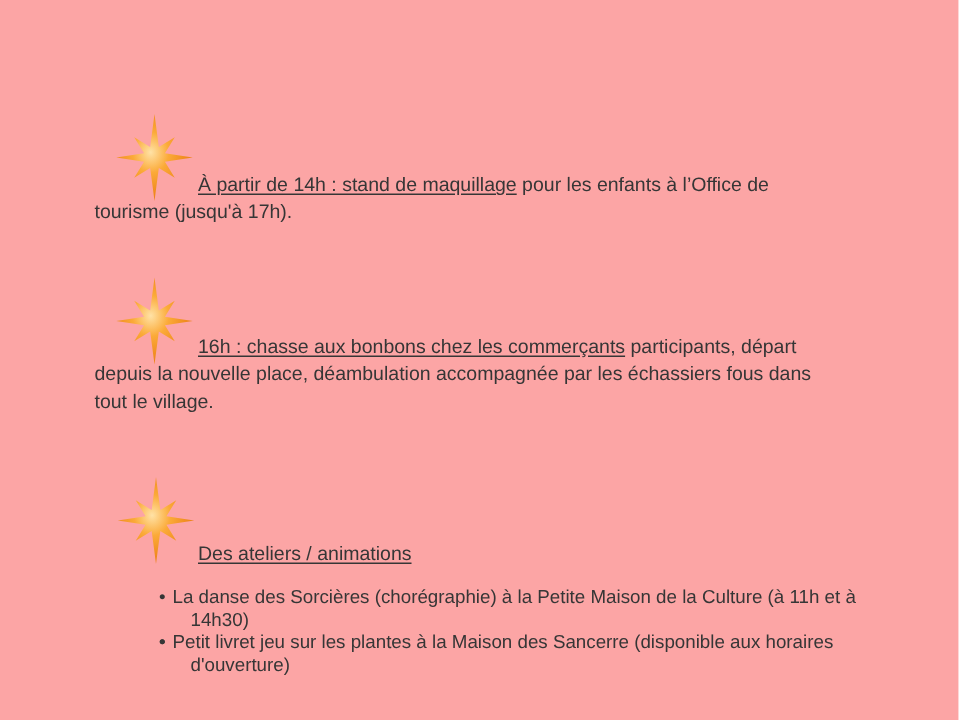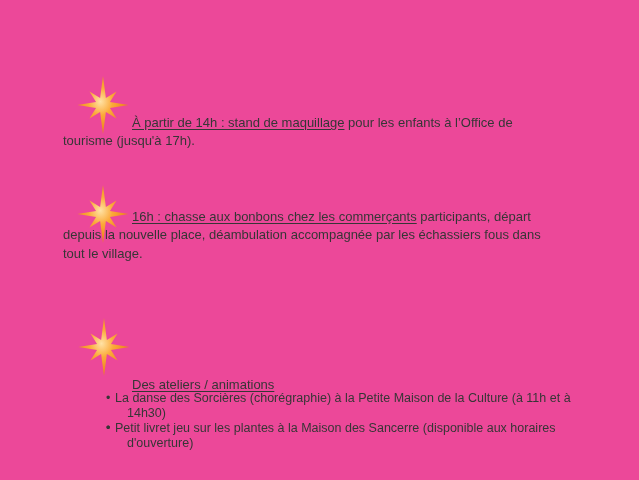--- a/index.html
+++ b/index.html
@@ -1,20 +1,20 @@
 <!DOCTYPE html>
 <html lang="fr"><head>
 <meta charset="utf-8">
 <style>
   html, body { margin: 0; padding: 0; background: #ffffff; }
   .page {
     position: relative;
     width: 639px;
     height: 480px;
-    background: #ec4899;
+    background: #fca5a5;
     font-family: "Liberation Sans", sans-serif;
     color: #363636;
     overflow: hidden;
   }
   .star {
     position: absolute;
     width: 58px;
     height: 60px;
   }
   #star-1 { left: 74px; top: 75px; }
@@ -23,22 +23,22 @@
   .sec {
     position: absolute;
     left: 63px;
     width: 500px;
     margin: 0;
     font-size: 13px;
     line-height: 18.3px;
     text-indent: 69px;
   }
   #sec-1 { top: 114px; }
-  #sec-2 { top: 208px; }
-  #sec-3 { top: 376px; }
+  #sec-2 { top: 222px; }
+  #sec-3 { top: 360px; }
   .sec .u { text-decoration: underline; text-underline-offset: 2px; }
   .bullets {
     position: absolute;
     left: 63px;
     top: 391px;
     width: 510px;
     margin: 0;
     padding: 0;
     list-style: none;
     font-size: 12.5px;

